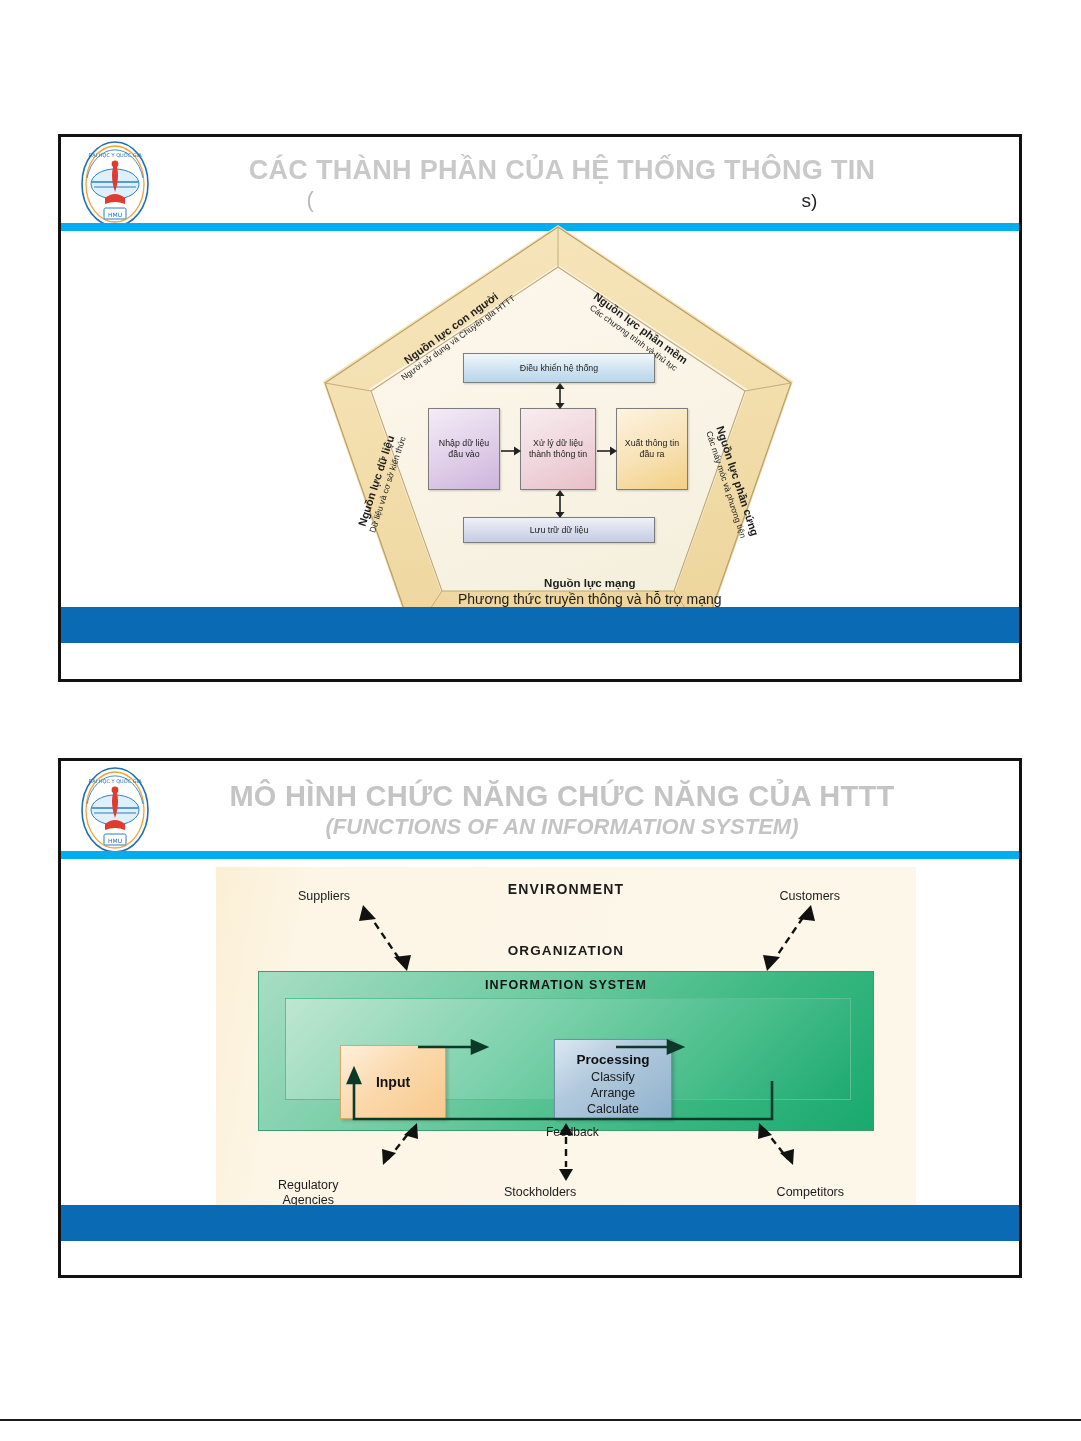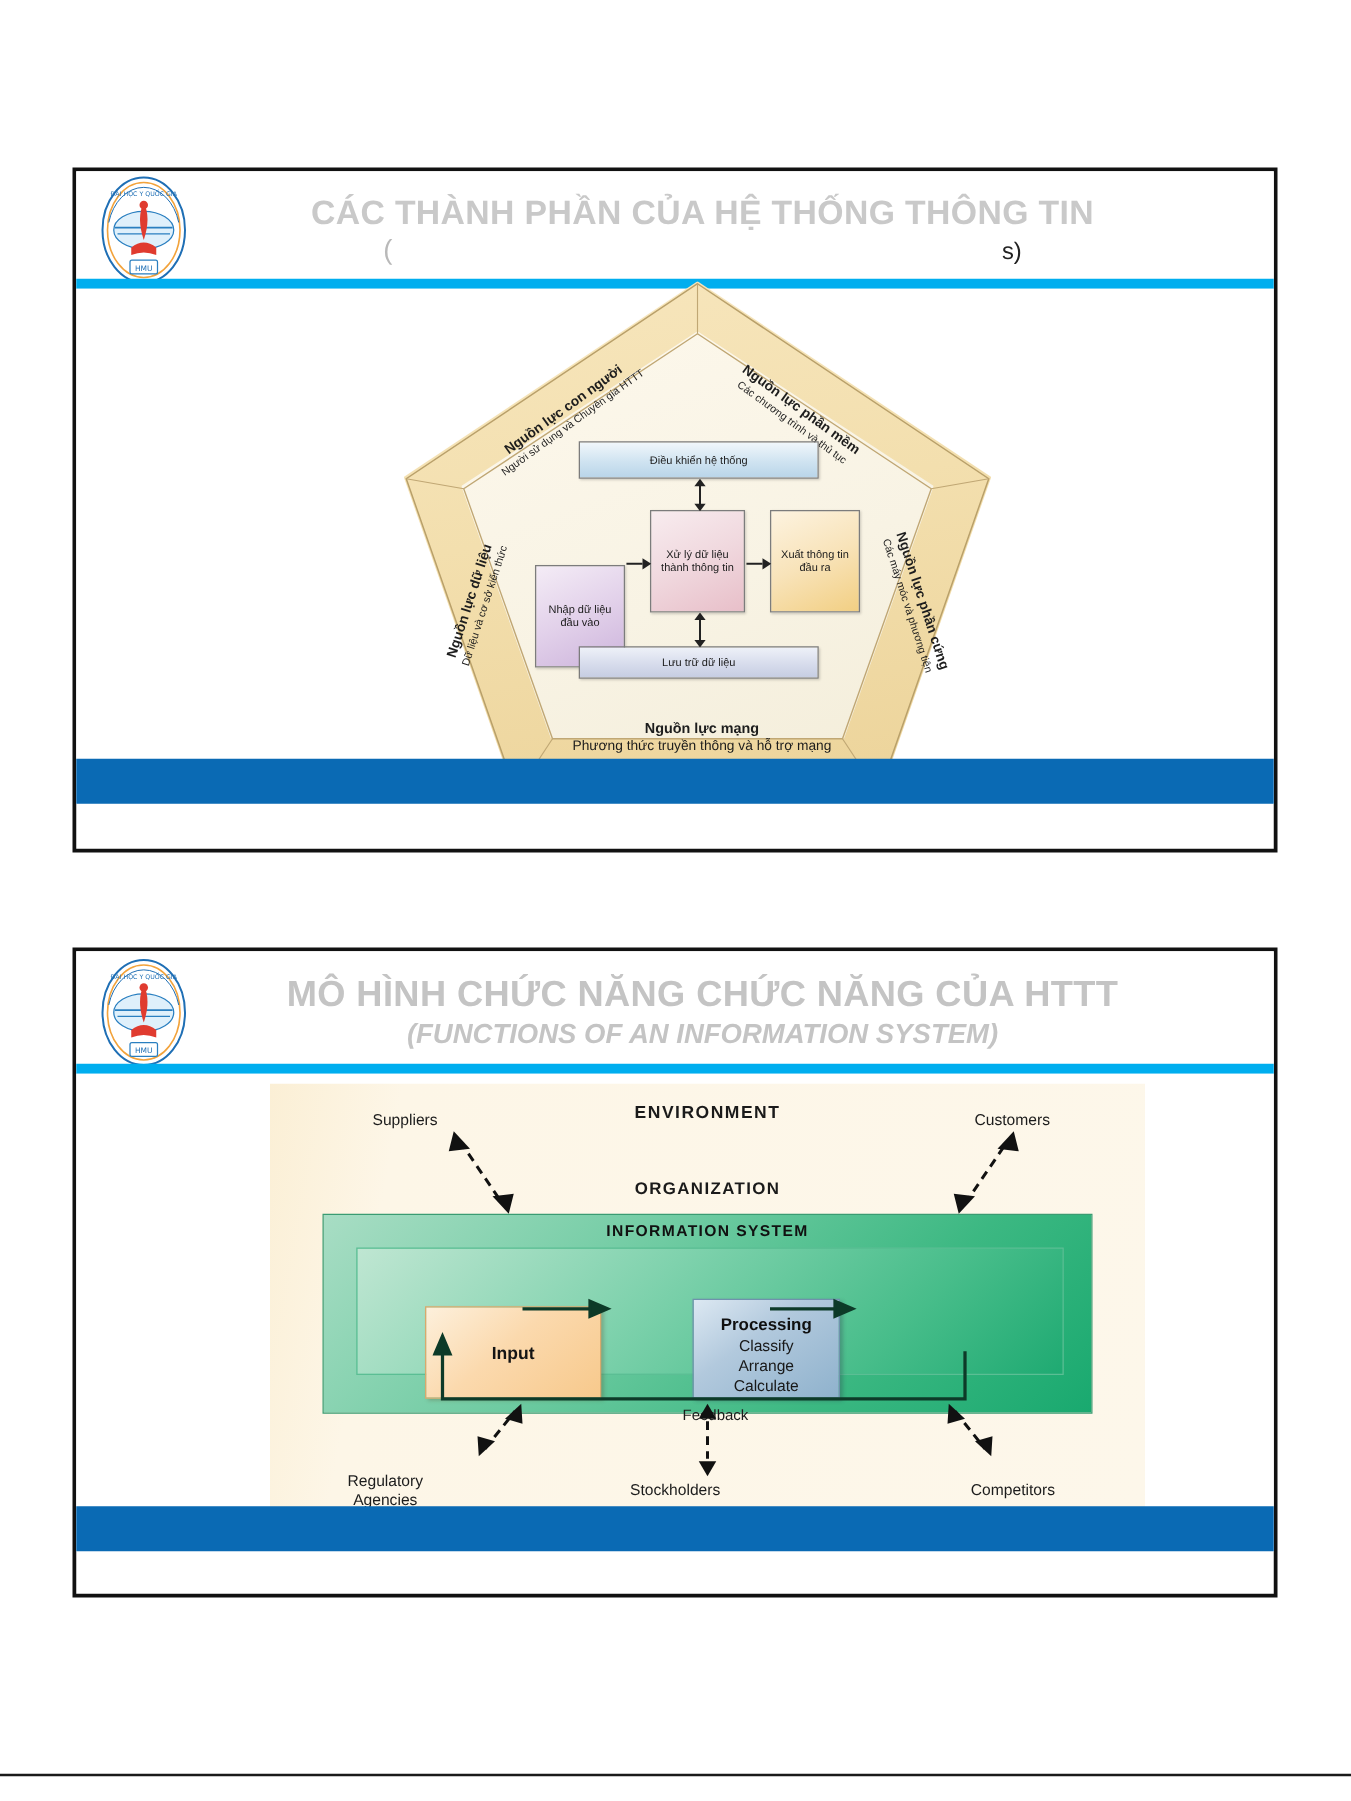--- a/index.html
+++ b/index.html
@@ -158,21 +158,21 @@
   }
   .edge-label .el-1 { font-size: 11px; font-weight: bold; display: block; }
   .edge-label .el-2 { font-size: 8.5px; font-weight: normal; display: block; }
 
   #edge-people   { left: 62px;  top: 96px;  transform: rotate(-36deg); }
   #edge-software { left: 258px; top: 96px;  transform: rotate(36deg); }
   #edge-hardware { left: 352px; top: 246px; transform: rotate(72deg); }
   #edge-data     { left: 8px;   top: 246px; transform: rotate(-72deg); }
   #edge-network  { left: 135px; top: 352px; }
   #edge-network .el-1 { font-size: 11.5px; }
-  #edge-network .el-2 { font-size: 11px; }
+  #edge-network .el-2 { font-size: 14px; }
 
   
   .flow-box {
     position: absolute;
     border: 1px solid #7c7c7c;
     display: flex;
     align-items: center;
     justify-content: center;
     text-align: center;
     font-size: 8.8px;
@@ -185,21 +185,20 @@
     left: 140px; top: 128px; width: 192px; height: 30px;
     background: linear-gradient(180deg, #f1f7fb 0%, #cfe3f1 55%, #b9d5e9 100%);
   }
   #box-storage {
     left: 140px; top: 292px; width: 192px; height: 26px;
     background: linear-gradient(180deg, #eef1f8 0%, #d7dcec 55%, #c6cde2 100%);
   }
   #box-input {
     left: 105px; top: 183px; width: 72px; height: 82px;
     background: linear-gradient(155deg, #f4ecf6 0%, #e2d1ea 50%, #cdb4dc 100%);
-    margin-top: 44px;
   }
   #box-process {
     left: 197px; top: 183px; width: 76px; height: 82px;
     background: linear-gradient(155deg, #f8ecef 0%, #f0d8de 50%, #e8bfc9 100%);
   }
   #box-output {
     left: 293px; top: 183px; width: 72px; height: 82px;
     background: linear-gradient(155deg, #fdf3e0 0%, #f8e3b9 50%, #f2cf83 100%);
   }
 
@@ -278,21 +277,21 @@
     text-align: center;
     font-size: 12.5px;
     font-weight: bold;
     letter-spacing: 1.1px;
     color: #111111;
   }
 
   .io-box {
     position: absolute;
     top: 46px;
-    width: 141px;
+    width: 106px;
     height: 74px;
     background: linear-gradient(140deg, #fdf0dc 0%, #fbd9ad 45%, #f7c98c 100%);
     border: 1px solid #d9a96c;
     display: flex;
     align-items: center;
     justify-content: center;
     font-size: 14px;
     font-weight: bold;
     color: #141414;
     box-shadow: 2px 2px 3px rgba(90,70,40,0.28);

